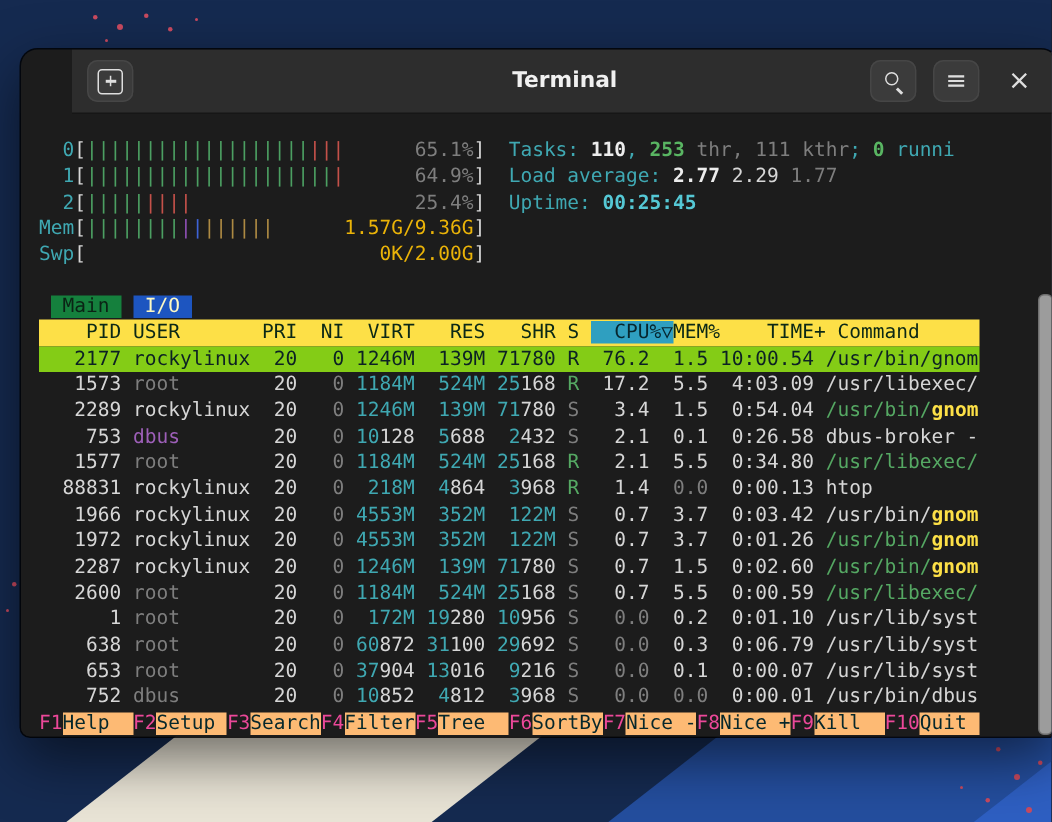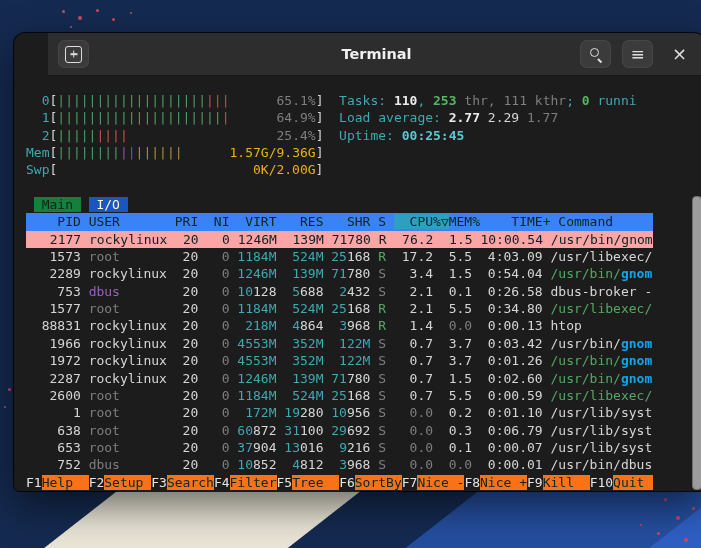--- a/index.html
+++ b/index.html
@@ -53,37 +53,37 @@
     position:absolute;left:12px;top:16px;
     font-family:"DejaVu Sans Mono",monospace;font-size:13px;line-height:17.35px;
     white-space:pre;color:#d6d6d6;
   }
   .tl{height:17.35px;width:627px;overflow:hidden;}
   
   .w{color:#d6d6d6}.wb{color:#ececec;font-weight:bold}
   .gy{color:#7e7e7e}.vm{color:#eab308}
   .cy{color:#3fa8b2}.cyb{color:#55c8d5;font-weight:bold}
   .gr{color:#55a863}.gb{color:#59b562;font-weight:bold}
-  .or{color:#0ea5e9;font-weight:bold}
+  .or{color:#fde047;font-weight:bold}
   .pu{color:#9d5fb8}
   .k{color:#0c2124}
   .b-g{color:#4c9f62}.b-r{color:#c4514a}.b-p{color:#8d4fb3}.b-b{color:#3e63d6}.b-t{color:#ad8a43}
   
   .tab-on{background:#15803d;color:#0b2315;}
   .tab-io{background:#1d55c0;color:#fef9c3;}
   
-  .hrow{background:#3b82f6;}
+  .hrow{background:#fde047;}
   .hd{color:#0b2816;}
   .hd.sort{background:#2f9fc0;color:#06262e;}
   
-  .sel{background:#fca5a5;text-align:center;}
+  .sel{background:#84cc16;}
   .sel span{color:#0c2124 !important;font-weight:normal !important;}
   
-  .fk{color:#e5e5e5}
-  .fa{background:#f97316;color:#06272b;}
+  .fk{color:#ec4899}
+  .fa{background:#fdba74;color:#06272b;}
   
   .scroll-thumb{
     position:absolute;right:3px;top:120px;width:8px;height:292px;
     border-radius:4px;background:#9c9c9c;border:1px solid #6f6f6f;
   }
 </style>
 </head>
 <body>
 
 <div class="desktop">

